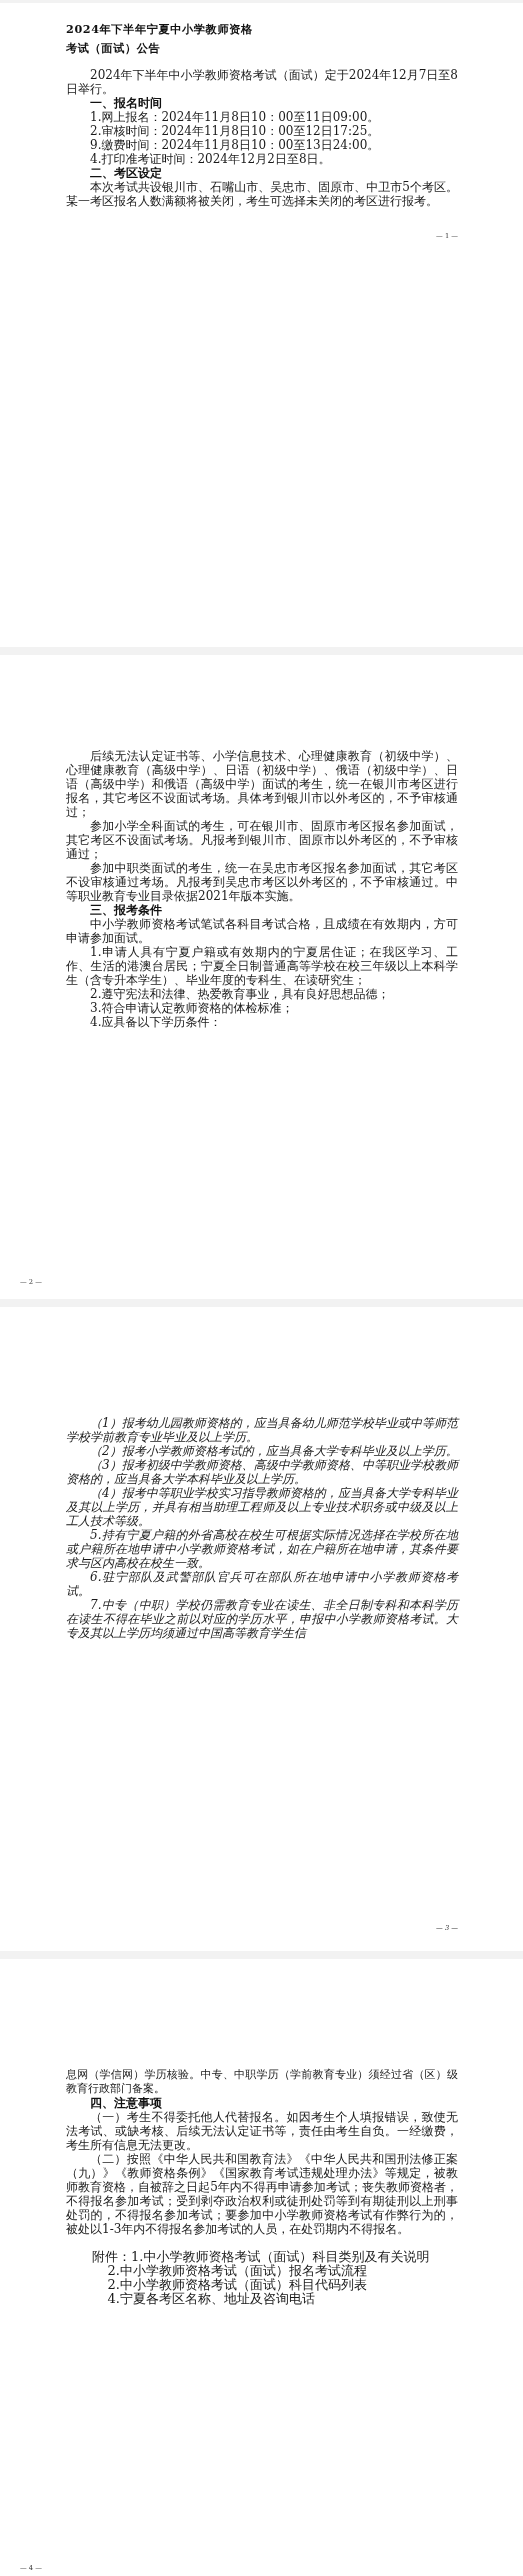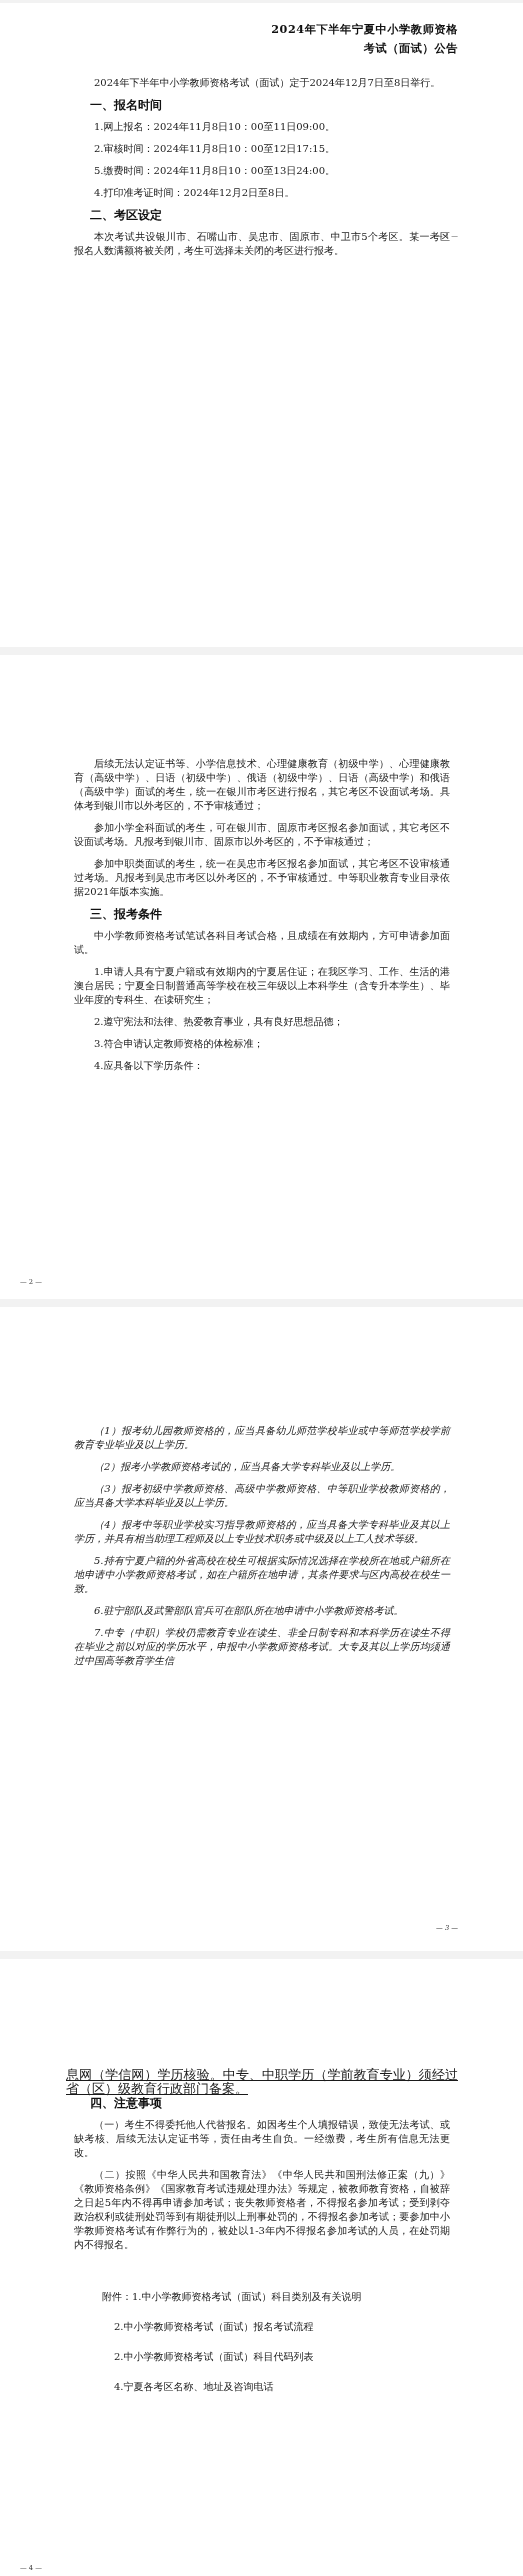--- a/index.html
+++ b/index.html
@@ -26,48 +26,47 @@
     box-sizing: border-box;
     position: relative;
     padding: 10px 66px 7.9px 66px;
   }
   .page.p1 { height: 644px; }
   .page.p2 { height: 644px; }
   .page.p3 { height: 644px; font-style: italic; }
   .page.p4 { height: 624px; }
 
   .title {
-    text-align: right;
+    text-align: left;
     font-weight: bold;
     font-size: 11.2px;
     line-height: 19px;
     letter-spacing: 0.6px;
     color: #111;
     margin: 6.7px 0 3.4px 0;
     font-family: "DejaVu Serif", "Liberation Serif", serif;
   }
   .title .line2 {
     display: block;
   }
   p.para {
-    margin: 8px;
+    margin: 0;
     text-indent: 2em;
-    font-size: 10px;
+    font-size: 12px;
     line-height: 14px;
     color: #1a1a1a;
     text-align: justify;
   }
   p.noindent {
     margin: 0;
     text-indent: 0;
-    font-size: 13px;
+    font-size: 11px;
     line-height: 14px;
     color: #1a1a1a;
     text-align: justify;
-    text-decoration: underline;
   }
   h2.sec {
     margin: 0;
     font-size: 12px;
     line-height: 14px;
     font-weight: bold;
     text-indent: 2em;
     color: #111;
   }
   .spacer-lg { height: 84px; }
@@ -84,23 +83,23 @@
     right: 66px;
   }
   .pagenum.left {
     left: 20px;
   }
   .attach-list {
     margin: 0;
     padding: 0;
   }
   .attach-list p {
-    margin: 16px;
+    margin: 0;
     text-indent: 2em;
-    font-size: 10px;
+    font-size: 13px;
     line-height: 14px;
     color: #1a1a1a;
   }
   .attach-list p.sub {
     text-indent: 3.2em;
   }
 </style>
 </head>
 <body>
 
@@ -112,22 +111,22 @@
       <span class="line2">考试（面试）公告</span>
     </div>
 
     <div class="spacer-sm"></div>
 
     <p class="para">2024年下半年中小学教师资格考试（面试）定于2024年12月7日至8日举行。</p>
 
     <h2 class="sec">一、报名时间</h2>
 
     <p class="para">1.网上报名：2024年11月8日10：00至11日09:00。</p>
-    <p class="para">2.审核时间：2024年11月8日10：00至12日17:15。</p>
-    <p class="para">5.缴费时间：2024年11月8日10：00至13日24:00。</p>
+    <p class="para">2.审核时间：2024年11月8日10：00至12日17:25。</p>
+    <p class="para">9.缴费时间：2024年11月8日10：00至13日24:00。</p>
     <p class="para">4.打印准考证时间：2024年12月2日至8日。</p>
 
     <h2 class="sec">二、考区设定</h2>
 
     <p class="para">本次考试共设银川市、石嘴山市、吴忠市、固原市、中卫市5个考区。某一考区报名人数满额将被关闭，考生可选择未关闭的考区进行报考。</p>
 
     <div class="pagenum right" style="top: 228px;">— 1 —</div>
   </section>
 
   <section class="page p2">

